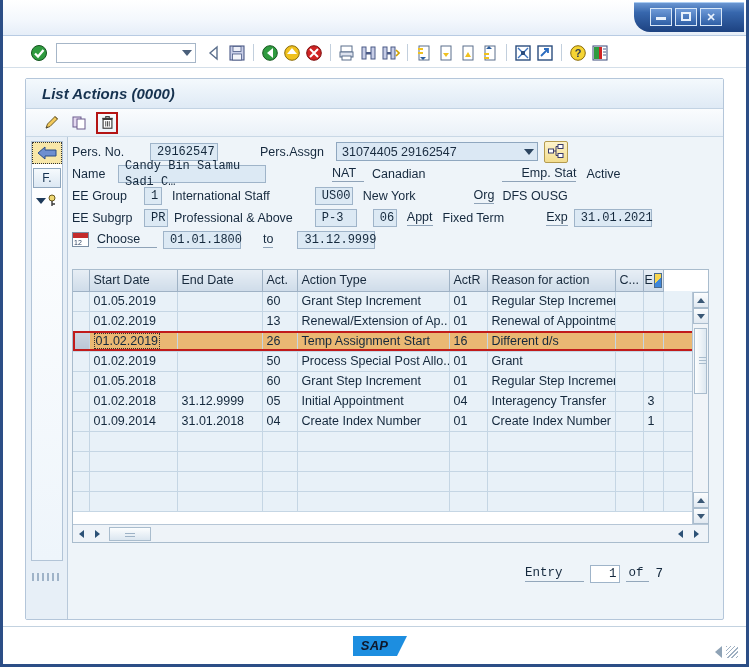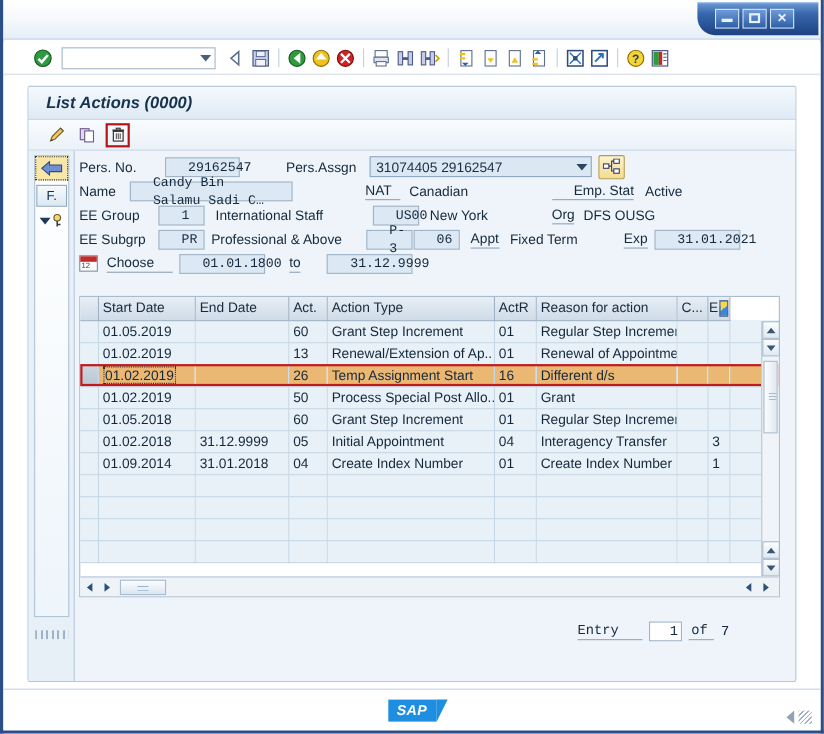--- a/index.html
+++ b/index.html
@@ -135,21 +135,21 @@
 
   
   .form {
     position: absolute; left: 46px; top: 62px; right: 4px; height: 122px;
     font-size: 12.5px; color: #1a2c40;
   }
   .frow { position: absolute; left: 0; right: 0; height: 21px; display: flex; align-items: center; }
   .lbl { color: #15293e; }
   .fld {
     background: #dce9f4; border: 1px solid #9fb4c9;
-    height: 18px; line-height: 16px; padding: 0 20px;
+    height: 18px; line-height: 16px; padding: 0 6px;
     font-family: "Liberation Mono", monospace; font-size: 12px; color: #14283c;
     display:flex; align-items:center;
   }
   .dropdown {
     background: #dbe8f4; border: 1px solid #8fa7bf; height: 19px;
     display: flex; align-items: center; justify-content: space-between;
     padding: 0 3px 0 5px; font-family: "Liberation Sans", sans-serif; font-size: 12.5px;
   }
   .dd-arrow { width:0;height:0;border-left:5px solid transparent;border-right:5px solid transparent;border-top:6px solid #2c4560; }
   .yellow-btn {
@@ -246,21 +246,21 @@
   .entry-of { border-bottom: 1px solid #93a7bb; padding: 0 6px 1px 2px; text-align: center; }
 
   
   .statusbar {
     position: absolute; left: 0; right: 0; bottom: 0; height: 38px;
     background: #ffffff; border-top: 1px solid #c3d2e0;
     display: flex; align-items: center; justify-content: center;
   }
   .sap-logo {
     width: 44px; height: 20px; background: #1d8ee0;
-    color: #ffffff; font-weight: bold; font-size: 13px; font-style: italic;
+    color: #0f172a; font-weight: bold; font-size: 13px; font-style: italic;
     display: flex; align-items: center; justify-content: center;
     letter-spacing: 0.3px;
     position: relative;
   }
   .sap-logo::after {
     content:""; position:absolute; right:-10px; top:0;
     border-top: 20px solid #1d8ee0; border-right: 10px solid transparent;
   }
   .status-right {
     position: absolute; right: 8px; bottom: 6px;
@@ -497,21 +497,21 @@
           <span class="lbl" style="margin-left:10px;">New York</span>
           <span class="lbl underline-lbl" style="margin-left:58px;">Org</span>
           <span class="lbl" style="margin-left:8px;">DFS OUSG</span>
         </div>
 
         <div class="frow" style="top:66px;">
           <span class="lbl" style="width:72px;">EE Subgrp</span>
           <span class="fld" style="width:24px;">PR</span>
           <span class="lbl" style="margin-left:6px;">Professional &amp; Above</span>
           <span class="fld" style="width:42px;margin-left:22px;">P-3</span>
-          <span class="fld" style="width:24px;margin-left:1px;">06</span>
+          <span class="fld" style="width:24px;margin-left:16px;">06</span>
           <span class="lbl underline-lbl" style="margin-left:10px;">Appt</span>
           <span class="lbl" style="margin-left:10px;">Fixed Term</span>
           <span class="lbl underline-lbl" style="margin-left:42px;">Exp</span>
           <span class="fld" style="width:78px;margin-left:6px;">31.01.2021</span>
         </div>
 
         <div class="frow" style="top:88px;">
           <span class="cal-icon"></span>
           <span class="lbl underline-lbl" style="margin-left:8px;width:60px;">Choose</span>
           <span class="fld" style="width:78px;margin-left:6px;">01.01.1800</span>

